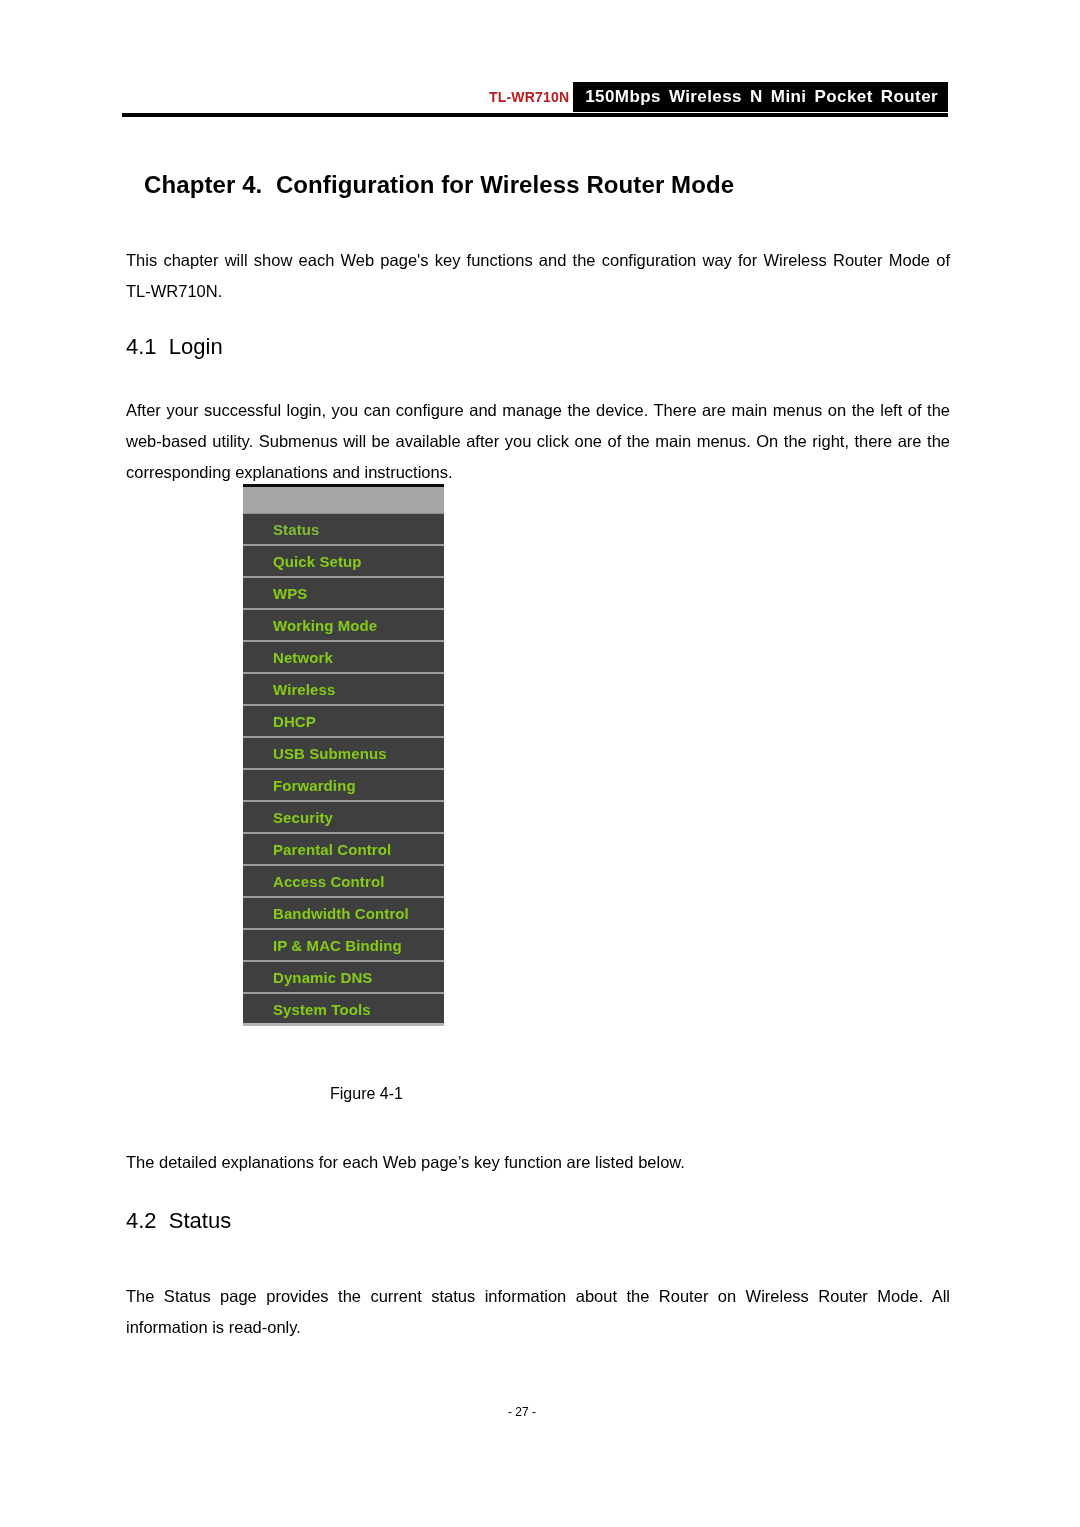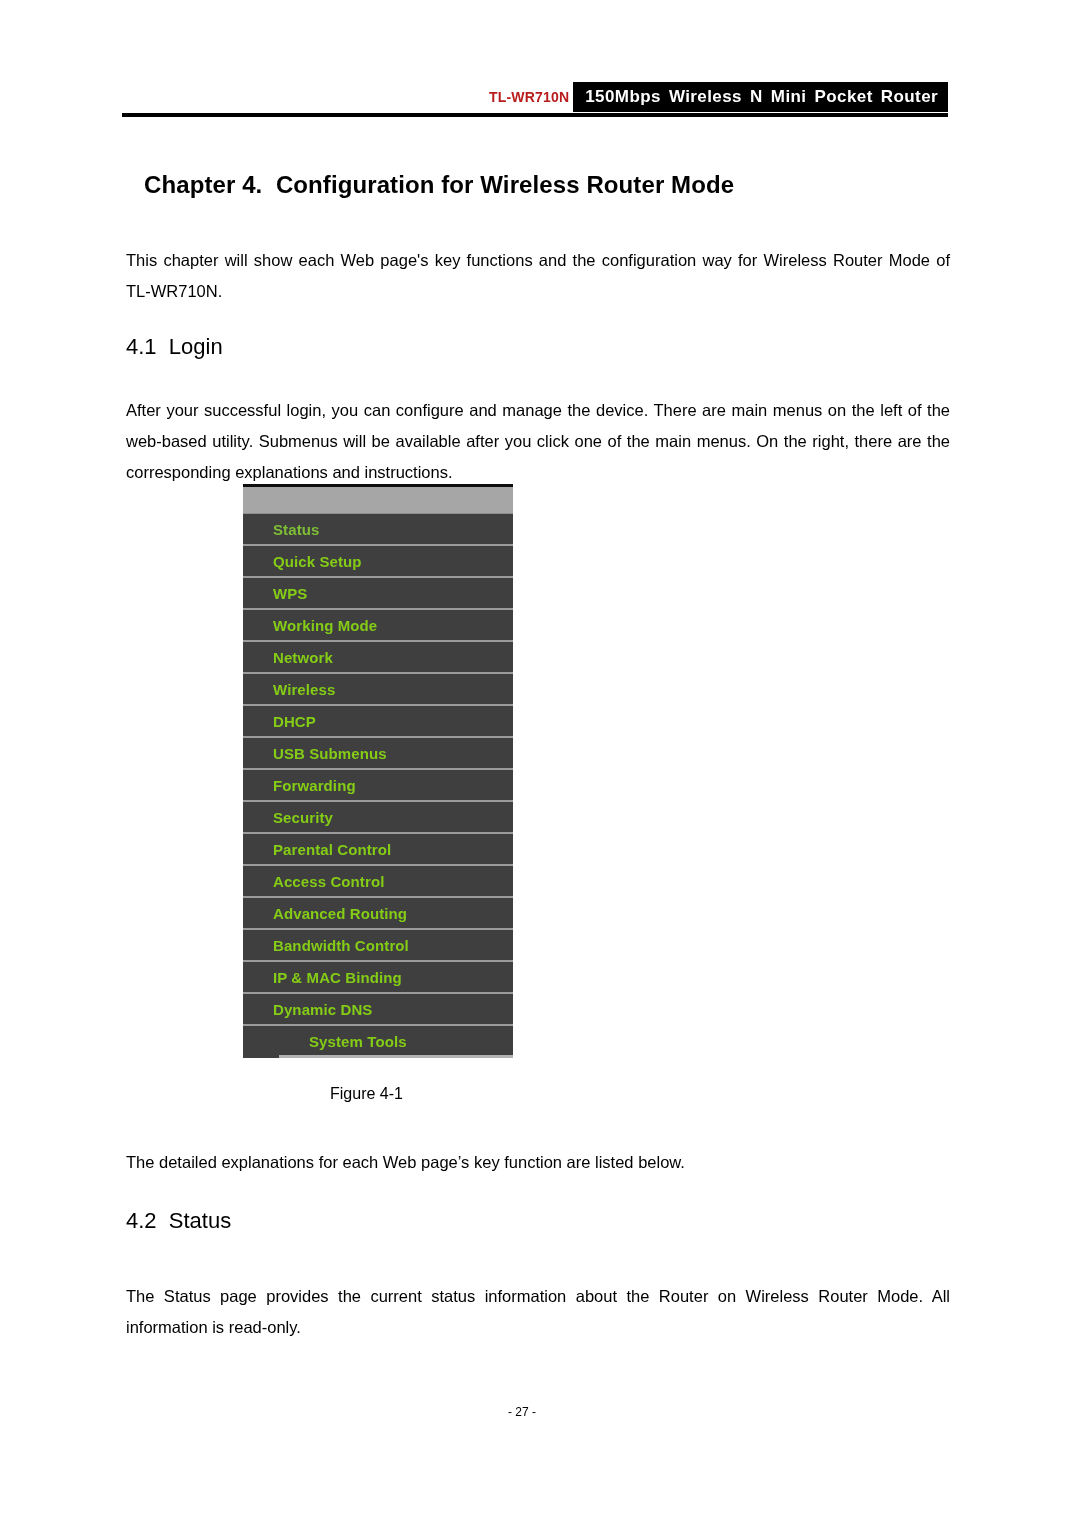--- a/index.html
+++ b/index.html
@@ -93,21 +93,21 @@
   #para-detail { top: 1130px; }
   #para-status { top: 1250px; margin-top: 31px; }
 
   
   .figure-wrap {
     position: absolute;
     left: 243px;
     top: 484px;
   }
   .menu-box {
-    width: 270px;
+    width: 201px;
     border-top: 3px solid #0d0d0d;
     background: #3f3f3f;
   }
   .menu-topbar {
     height: 26px;
     background: #a6a6a6;
     border-bottom: 1px solid #8f8f8f;
   }
   .menu-item {
     height: 32px;
@@ -120,21 +120,20 @@
     padding-left: 30px;
     box-sizing: border-box;
     letter-spacing: 0.1px;
     white-space: nowrap;
   }
   .menu-item.active {
     color: #7fbf36;
   }
   .menu-item:last-child {
     border-bottom: 3px solid #b3b3b3;
-    margin-left: 36px;
   }
   .figure-caption {
     position: absolute;
     left: 243px;
     top: 1085px;
     width: 247px;
     text-align: center;
     font-size: 16px;
   }
 
@@ -173,21 +172,20 @@
     <div class="menu-item">WPS</div>
     <div class="menu-item">Working Mode</div>
     <div class="menu-item">Network</div>
     <div class="menu-item">Wireless</div>
     <div class="menu-item">DHCP</div>
     <div class="menu-item">USB Submenus</div>
     <div class="menu-item">Forwarding</div>
     <div class="menu-item">Security</div>
     <div class="menu-item">Parental Control</div>
     <div class="menu-item">Access Control</div>
-    <div class="menu-item">Advanced Routing</div>
     <div class="menu-item">Bandwidth Control</div>
     <div class="menu-item">IP &amp; MAC Binding</div>
     <div class="menu-item">Dynamic DNS</div>
     <div class="menu-item">System Tools</div>
   </div>
 </div>
 <div class="figure-caption">Figure 4-1</div>
 
 <p class="para nojust" id="para-detail">The detailed explanations for each Web page’s key function are listed below.</p>
 

